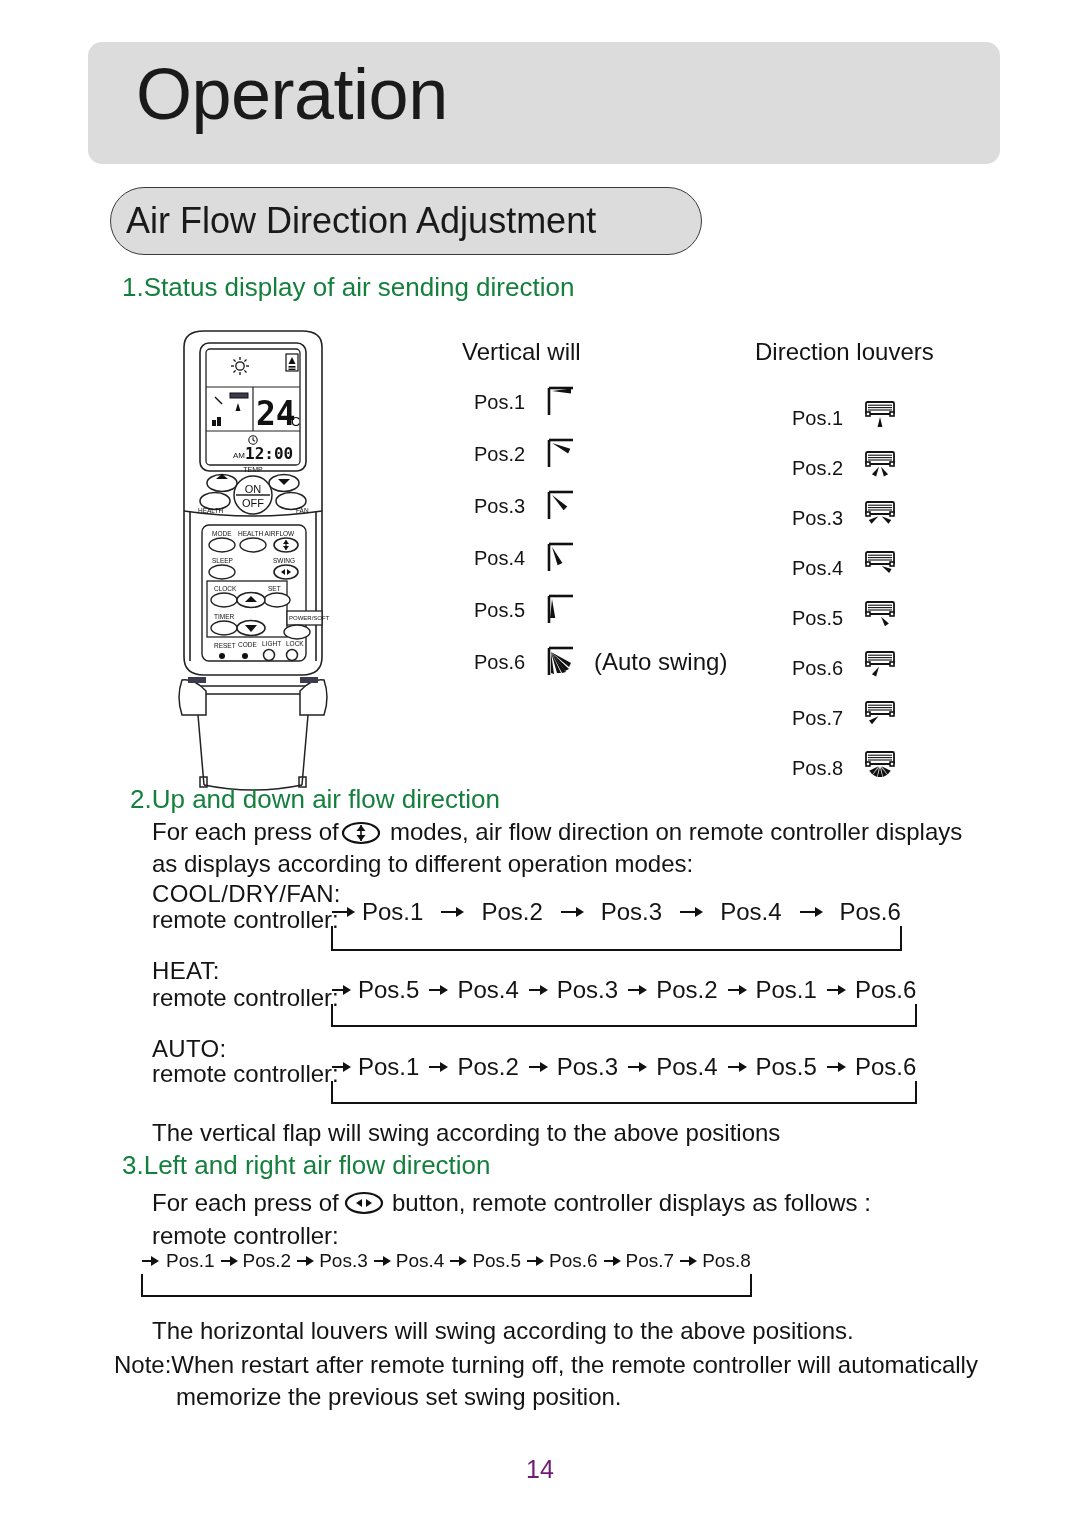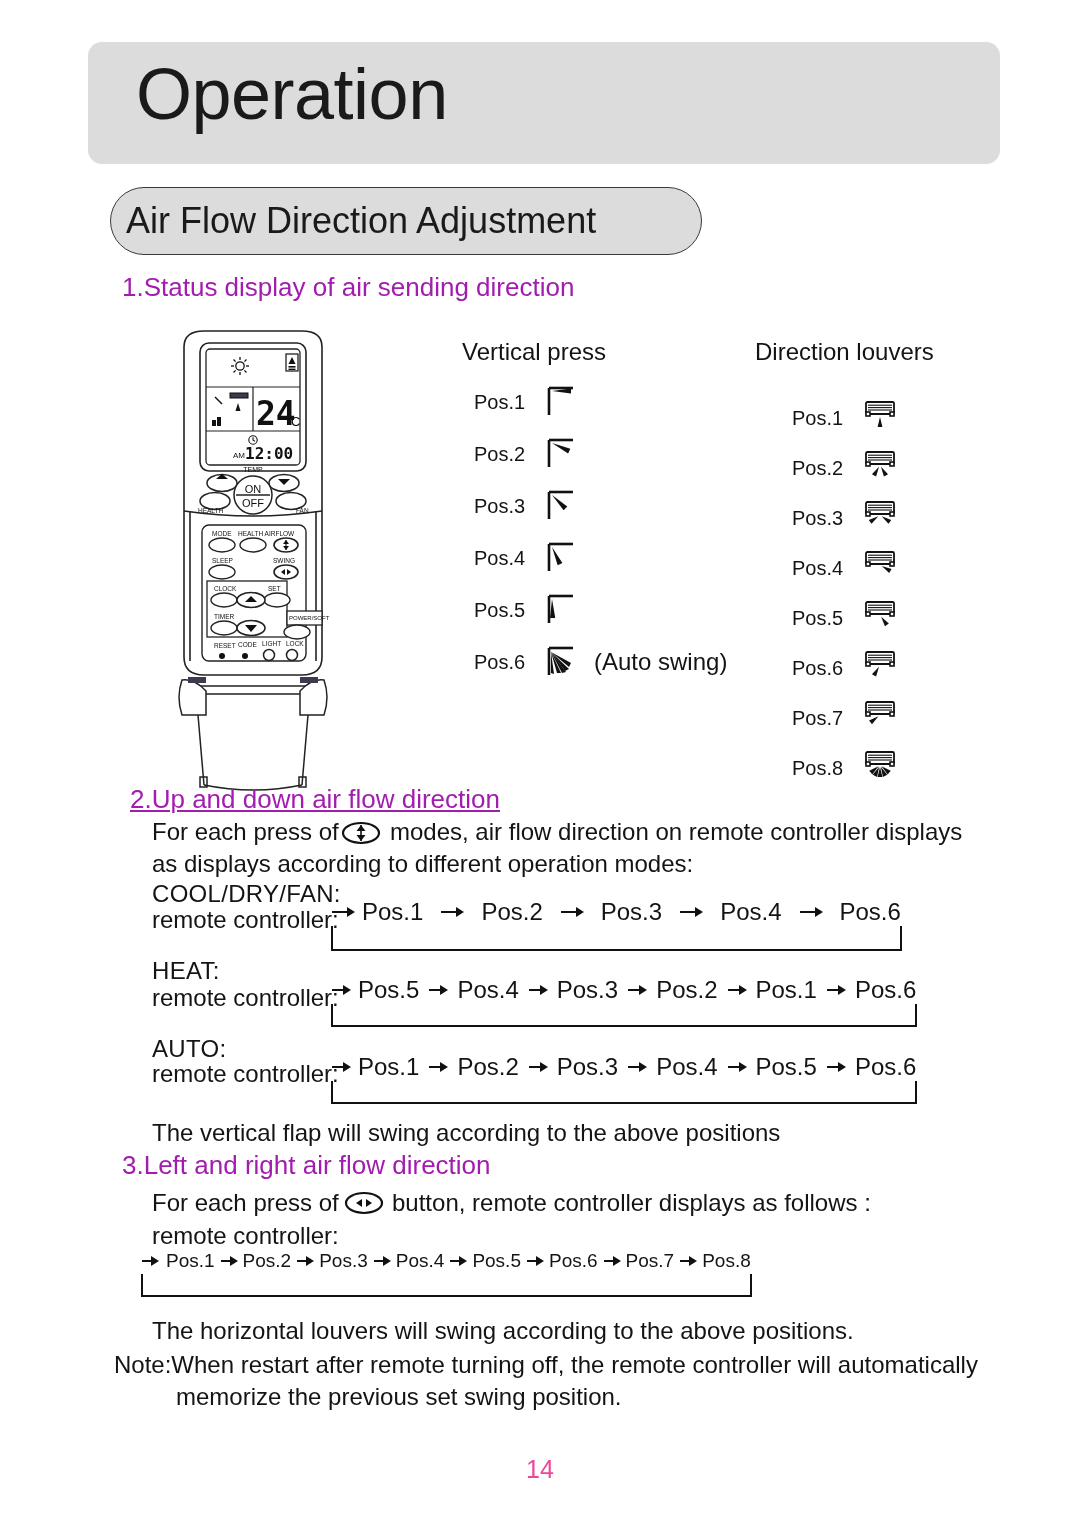--- a/index.html
+++ b/index.html
@@ -35,21 +35,21 @@
   }
   .section-box-title {
     position: absolute; left: 0; top: 0;
     width: 592px; height: 67px;
     display: flex; align-items: center;
     padding-left: 16px;
     font-size: 36px; color: #1a1a1a;
   }
 
   
-  .h2 { position: absolute; font-size: 26px; color: #a21caf; white-space: nowrap; }
+  .h2 { position: absolute; font-size: 26px; color: #15803d; white-space: nowrap; }
   .body-text { position: absolute; font-size: 24px; color: #141414; white-space: nowrap; }
   .mode-label { position: absolute; font-size: 24px; color: #141414; letter-spacing: 0.3px; white-space: nowrap; }
 
   
   .remote-wrap { position: absolute; left: 160px; top: 325px; width: 210px; height: 470px; }
 
   
   .col-head { position: absolute; font-size: 24px; color: #141414; white-space: nowrap; }
   .pos-row { position: absolute; display: flex; align-items: center; }
   .pos-label { font-size: 20px; color: #141414; width: 66px; text-align: left; }
@@ -57,21 +57,21 @@
   .pos-note { font-size: 24px; color: #141414; margin-left: 10px; white-space: nowrap; }
 
   
   .flow { position: absolute; }
   .flow-row { display: flex; align-items: center; }
   .flow-item { font-size: 24px; color: #141414; white-space: nowrap; }
   .flow-arrow { display: inline-flex; align-items: center; justify-content: center; }
 
   .page-number {
     position: absolute; left: 0; top: 1455px; width: 1080px;
-    text-align: center; font-size: 25px; color: #ec4899;
+    text-align: center; font-size: 25px; color: #701a75;
   }
 
   svg { display: block; }
 </style>
 </head>
 <body>
 
 <div class="header-band"></div>
 <div class="header-title">Operation</div>
 
@@ -203,21 +203,21 @@
       <rect x="140" y="352" width="18" height="6" fill="#3b3b4d" stroke="none"></rect>
       <path d="M38 390 L44 460"></path>
       <path d="M148 390 L142 460"></path>
       <path d="M44 460 Q93 470 142 460"></path>
       <rect x="40" y="452" width="7" height="10"></rect>
       <rect x="139" y="452" width="7" height="10"></rect>
     </g>
   </svg>
 </div>
 
-<div class="col-head" style="left:462px; top:338px;">Vertical press</div>
+<div class="col-head" style="left:462px; top:338px;">Vertical will</div>
 <div id="vertical-flap-list">
     <div class="pos-row" style="left: 474px; top: 382px;">
       <span class="pos-label">Pos.1</span>
       <span class="pos-icon">
         <svg width="34" height="34" viewBox="0 0 34 34">
     <path d="M4 3 L4 30" stroke="#111" stroke-width="2.6" fill="none"></path>
     <path d="M4 3 L28 3" stroke="#111" stroke-width="2.6" fill="none"></path>
     <path d="M 7 6
              L 26.00 8.60
              L 26.00 3.40 Z" fill="#111"></path>
@@ -450,21 +450,21 @@
       L 14.10 28.89 Z" fill="#111"></path>
             <path d="M 15.47 18.29
       L 6.26 22.87
       L 9.35 26.55 Z" fill="#111"></path>
     </g>
   </svg>
       </span>
     </div>
   </div>
 
-<div class="h2" style="left:130px; top:784px;text-decoration:underline;">2.Up and down air flow direction</div>
+<div class="h2" style="left:130px; top:784px;">2.Up and down air flow direction</div>
 
 <div class="body-text" style="left:152px; top:818px;">For each press of</div>
 <span style="position:absolute; left:340px; top:818px;">
   <svg width="42" height="30" viewBox="0 0 42 30">
     <ellipse cx="21" cy="15" rx="18" ry="10" fill="#fff" stroke="#111" stroke-width="2.2"></ellipse>
     <path d="M21 7 L25.5 13 L16.5 13 Z" fill="#111"></path>
     <path d="M21 23 L25.5 17 L16.5 17 Z" fill="#111"></path>
     <line x1="21" y1="7" x2="21" y2="23" stroke="#111" stroke-width="1.6"></line>
   </svg>
 </span>

